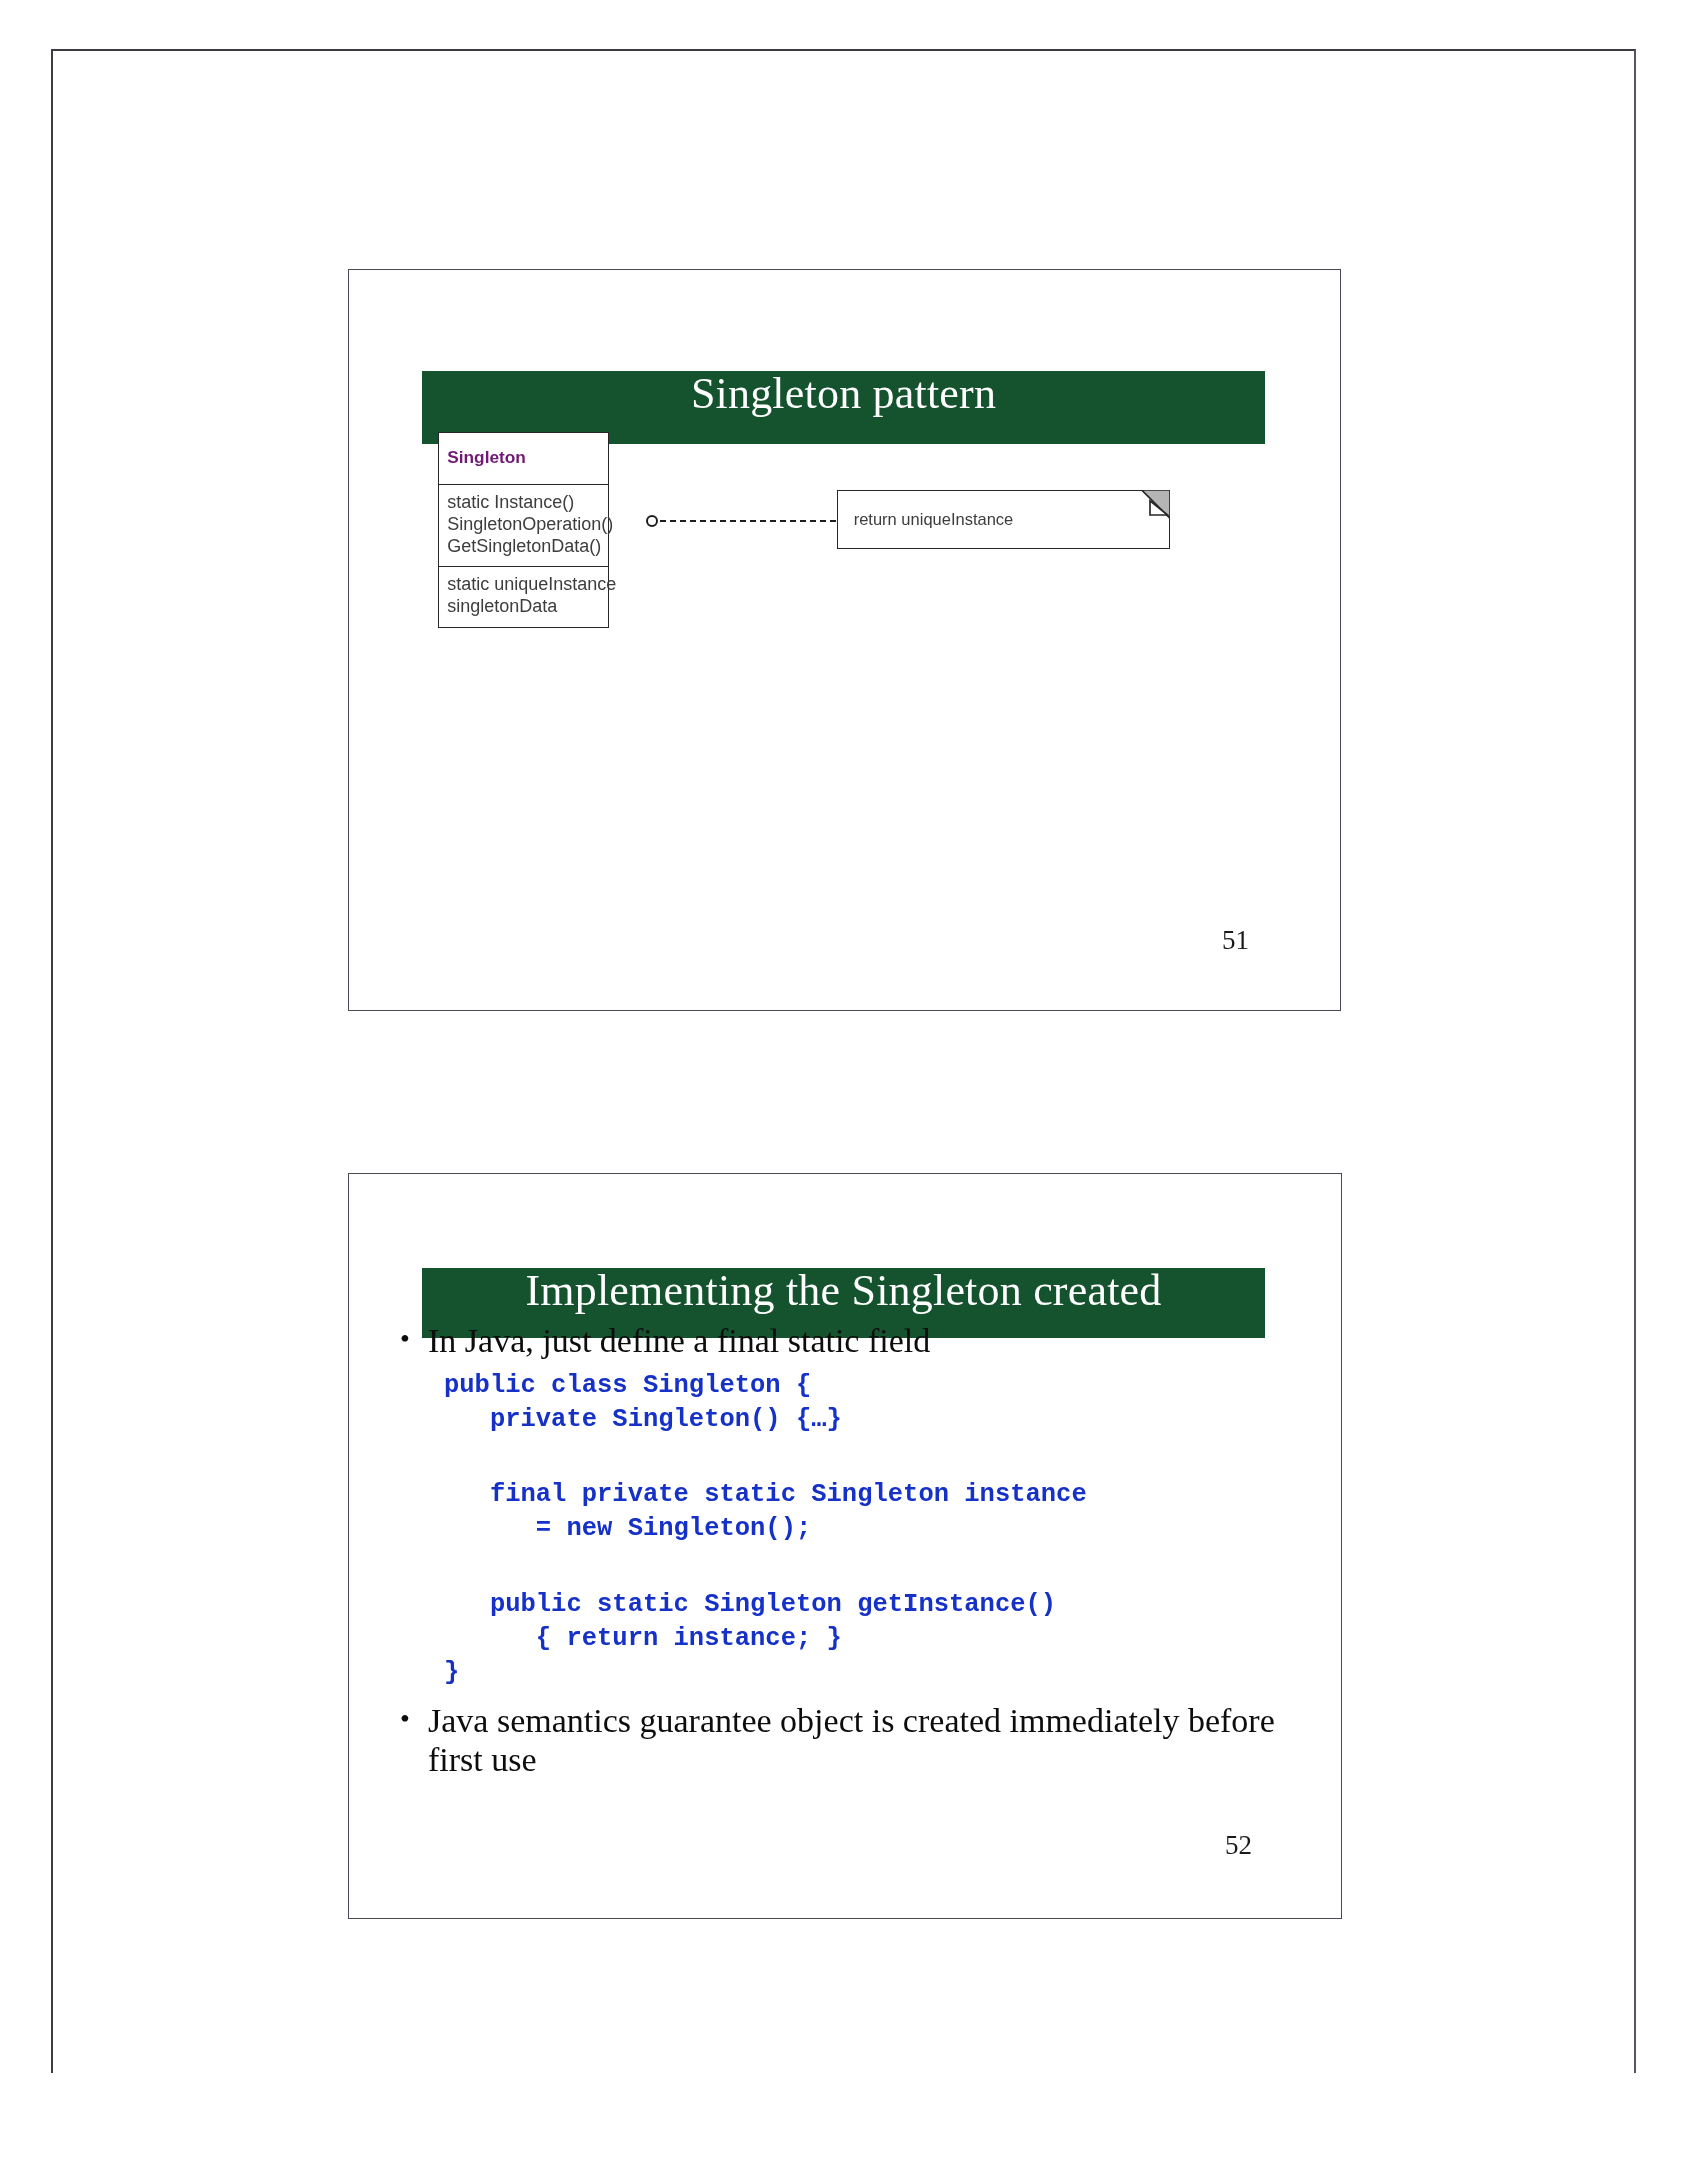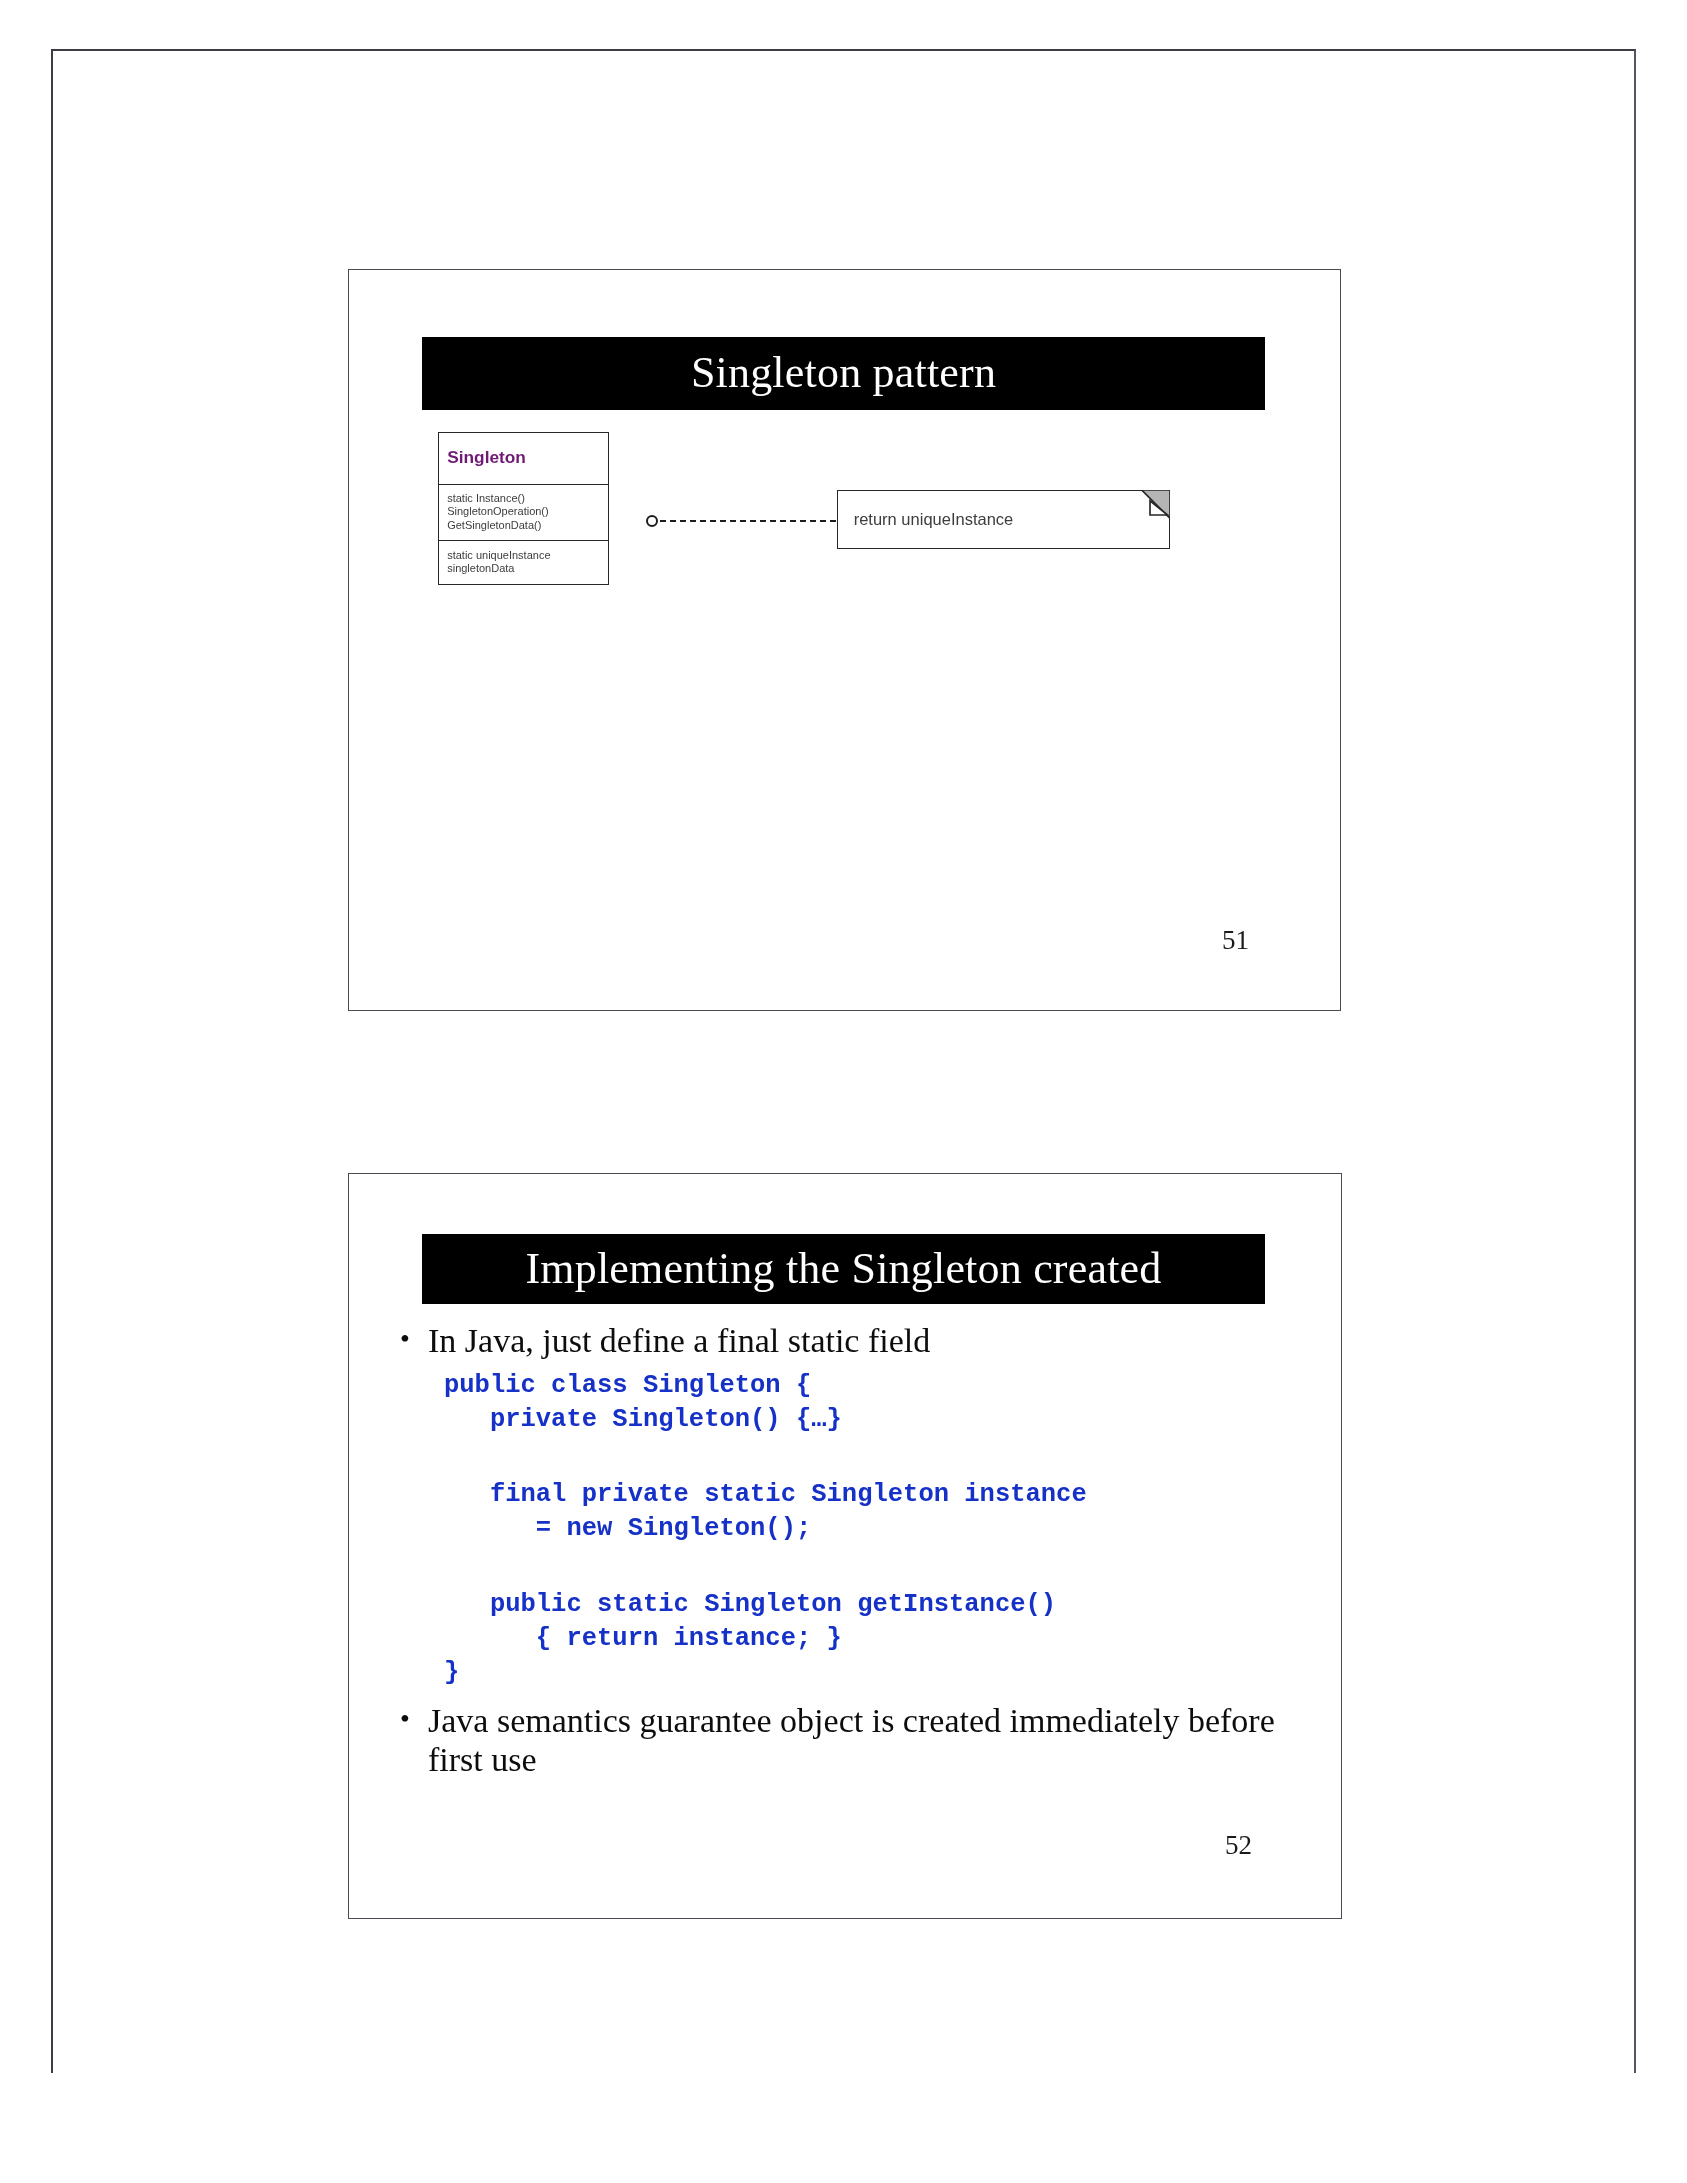--- a/index.html
+++ b/index.html
@@ -34,24 +34,25 @@
     background: #ffffff;
     border: 1.6px solid #4a4a52;
     box-sizing: border-box;
   }
   #slide-1 { left: 348px; top: 269px;  width: 993px; height: 742px; }
   #slide-2 { left: 348px; top: 1173px; width: 994px; height: 746px; }
 
   
   .slide-title-bar {
     position: absolute;
-    background: #000000;
-    display: flex;
-    align-items: center;
+    background: #14532d;
+    display: flex;
+    align-items: flex-start;
     justify-content: center;
+    margin-top: 34px;
   }
   .slide-title-bar .title-text {
     color: #ffffff;
     font-family: "Liberation Serif", serif;
     font-size: 44px;
     line-height: 1.05;
     white-space: nowrap;
     letter-spacing: 0.2px;
   }
   #slide-1 .slide-title-bar { left: 73px; top: 67px; width: 843px; height: 73px; }
@@ -93,21 +94,21 @@
   .uml-compartment + .uml-compartment { border-top: 1.6px solid #272727; }
   .uml-class-name {
     font-weight: bold;
     font-size: 17.3px;
     color: #701a75;
     height: 35px;
     display: flex;
     align-items: center;
   }
   .uml-row {
-    font-size: 11px;
+    font-size: 18px;
     color: #3d3d3d;
     line-height: 1.22;
     white-space: nowrap;
   }
 
   
   .uml-socket {
     position: absolute;
     left: 208px;
     top: 83px;

